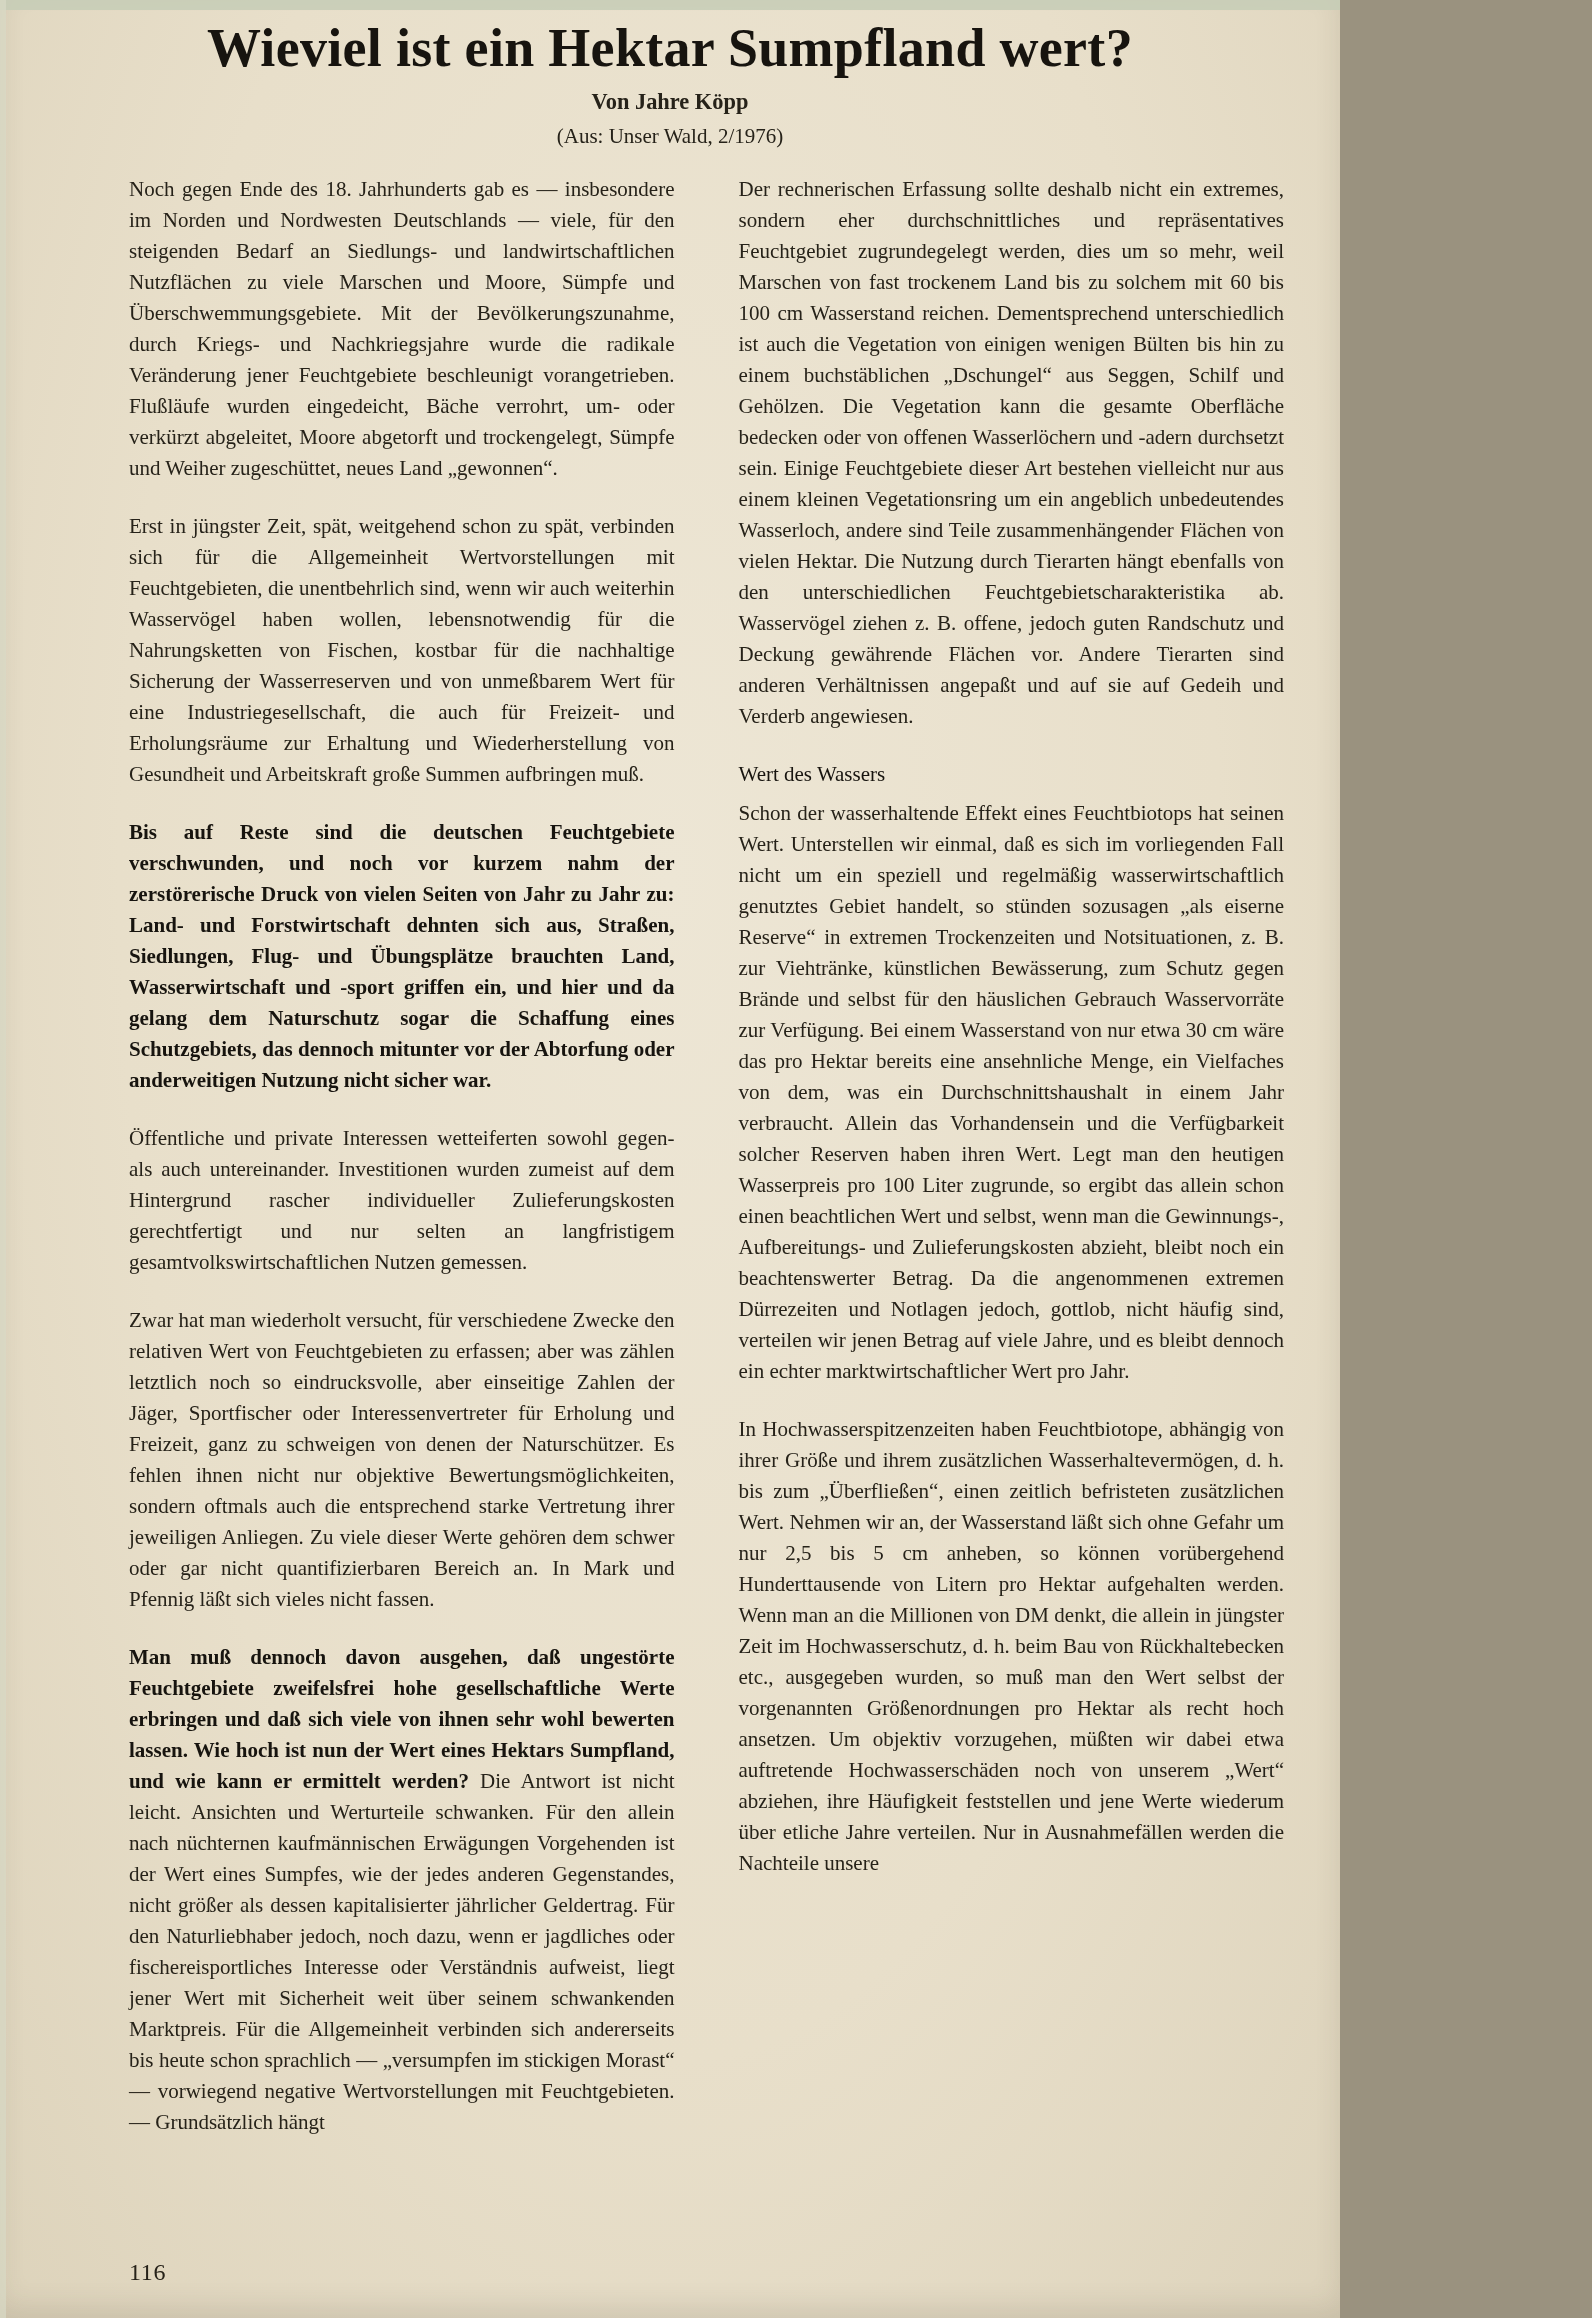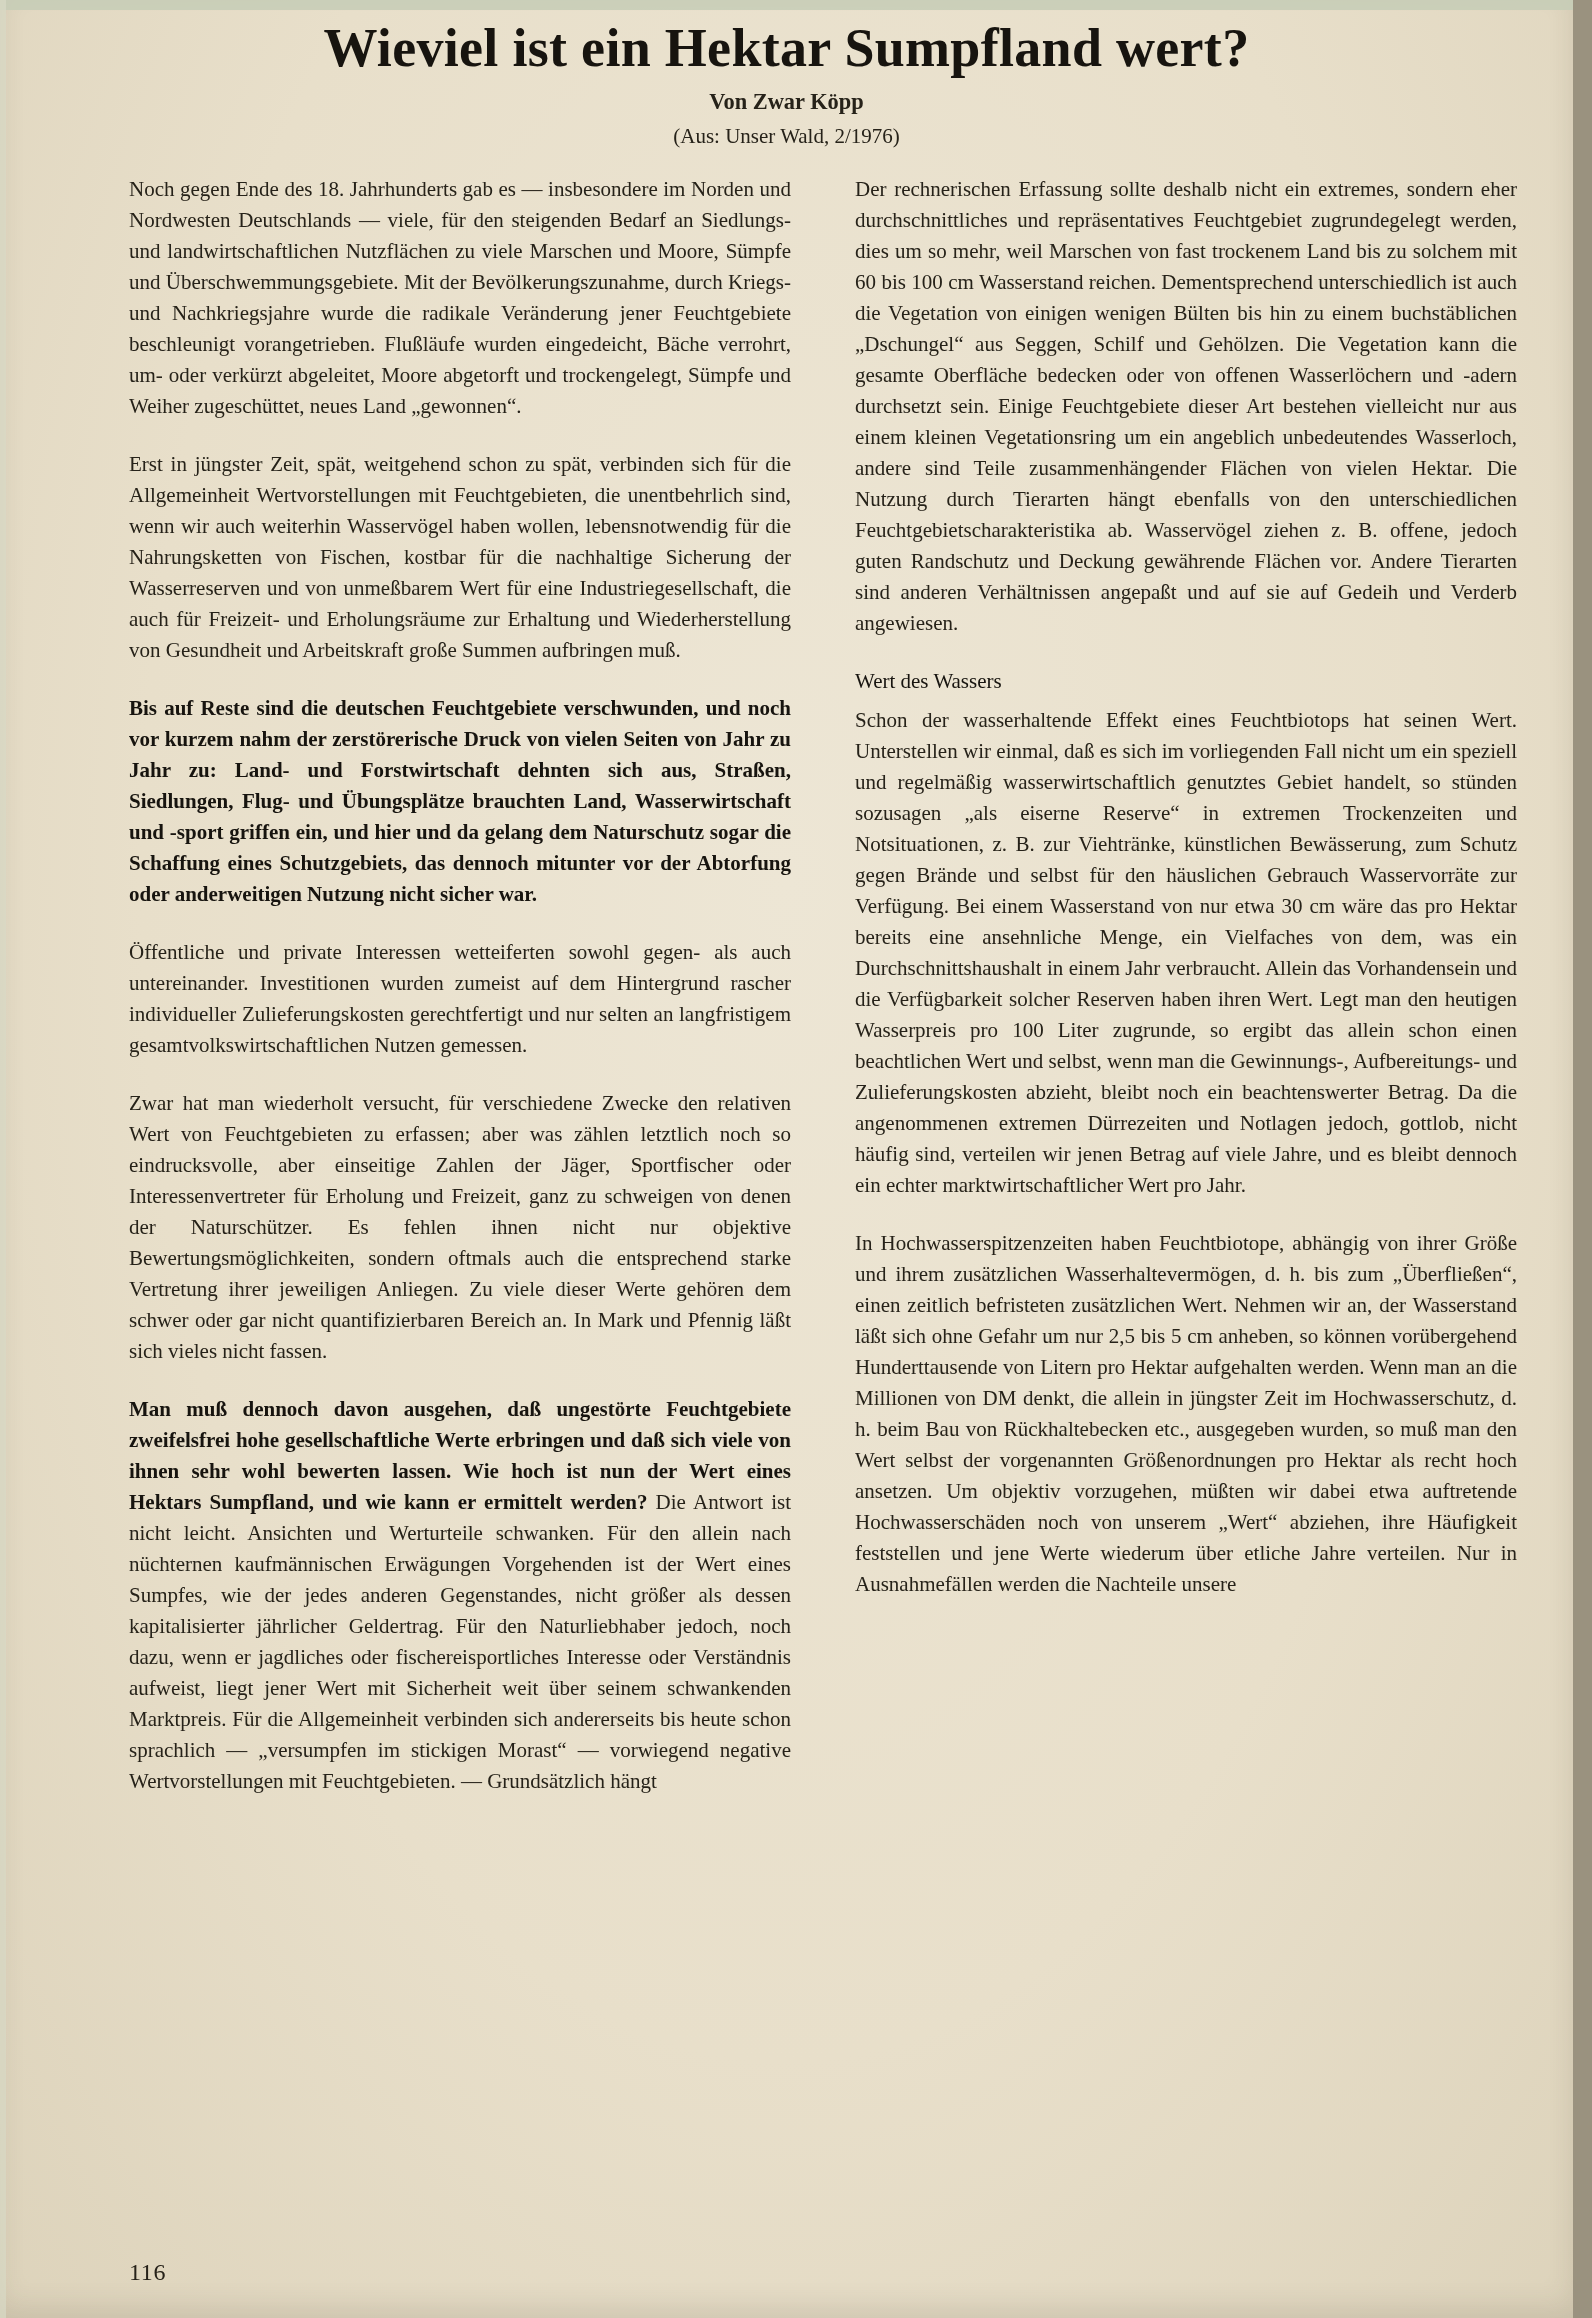--- a/index.html
+++ b/index.html
@@ -7,21 +7,21 @@
     padding: 0;
   }
   body {
     width: 1593px;
     height: 2319px;
     background: #9a927f;
     font-family: "Liberation Serif", serif;
   }
   .page {
     position: relative;
-    width: 1573px;
+    width: 1340px;
     height: 2319px;
     box-sizing: border-box;
     overflow: hidden;
     color: var(--ink, #262219);
     background: radial-gradient(ellipse at 50% 38%,
       var(--paper_light, #ede6d5) 0%,
       var(--paper, #e8dfca) 58%,
       var(--paper_dark, #ddd3bb) 100%);
     box-shadow: inset 0 -12.2px 27px rgba(60,50,30,0.12);
   }
@@ -101,21 +101,21 @@
 </style>
 </head>
 <body>
 
 <div class="page">
   <div class="edge-top"></div>
   <div class="edge-left"></div>
 
   <header class="head">
     <h1 class="title">Wieviel ist ein Hektar Sumpfland wert?</h1>
-    <div class="byline">Von Zwar Köpp</div>
+    <div class="byline">Von Jahre Köpp</div>
     <div class="source">(Aus: Unser Wald, 2/1976)</div>
   </header>
 
   <main class="columns">
     <div class="col">
       <p>Noch gegen Ende des 18. Jahrhunderts gab es — insbesondere im Norden und Nordwesten Deutschlands — viele, für den steigenden Bedarf an Siedlungs- und landwirtschaftlichen Nutzflächen zu viele Marschen und Moore, Sümpfe und Überschwemmungsgebiete. Mit der Bevölkerungszunahme, durch Kriegs- und Nachkriegsjahre wurde die radikale Veränderung jener Feuchtgebiete beschleunigt vorangetrieben. Flußläufe wurden eingedeicht, Bäche verrohrt, um- oder verkürzt abgeleitet, Moore abgetorft und trockengelegt, Sümpfe und Weiher zugeschüttet, neues Land „gewonnen“.</p>
       <p>Erst in jüngster Zeit, spät, weitgehend schon zu spät, verbinden sich für die Allgemeinheit Wertvorstellungen mit Feuchtgebieten, die unentbehrlich sind, wenn wir auch weiterhin Wasservögel haben wollen, lebensnotwendig für die Nahrungsketten von Fischen, kostbar für die nachhaltige Sicherung der Wasserreserven und von unmeßbarem Wert für eine Industriegesellschaft, die auch für Freizeit- und Erholungsräume zur Erhaltung und Wiederherstellung von Gesundheit und Arbeitskraft große Summen aufbringen muß.</p>
       <p class="bold">Bis auf Reste sind die deutschen Feuchtgebiete verschwunden, und noch vor kurzem nahm der zerstörerische Druck von vielen Seiten von Jahr zu Jahr zu: Land- und Forstwirtschaft dehnten sich aus, Straßen, Siedlungen, Flug- und Übungsplätze brauchten Land, Wasserwirtschaft und -sport griffen ein, und hier und da gelang dem Naturschutz sogar die Schaffung eines Schutzgebiets, das dennoch mitunter vor der Abtorfung oder anderweitigen Nutzung nicht sicher war.</p>
       <p>Öffentliche und private Interessen wetteiferten sowohl gegen- als auch untereinander. Investitionen wurden zumeist auf dem Hintergrund rascher individueller Zulieferungskosten gerechtfertigt und nur selten an langfristigem gesamtvolkswirtschaftlichen Nutzen gemessen.</p>
       <p>Zwar hat man wiederholt versucht, für verschiedene Zwecke den relativen Wert von Feuchtgebieten zu erfassen; aber was zählen letztlich noch so eindrucksvolle, aber einseitige Zahlen der Jäger, Sportfischer oder Interessenvertreter für Erholung und Freizeit, ganz zu schweigen von denen der Naturschützer. Es fehlen ihnen nicht nur objektive Bewertungsmöglichkeiten, sondern oftmals auch die entsprechend starke Vertretung ihrer jeweiligen Anliegen. Zu viele dieser Werte gehören dem schwer oder gar nicht quantifizierbaren Bereich an. In Mark und Pfennig läßt sich vieles nicht fassen.</p>

